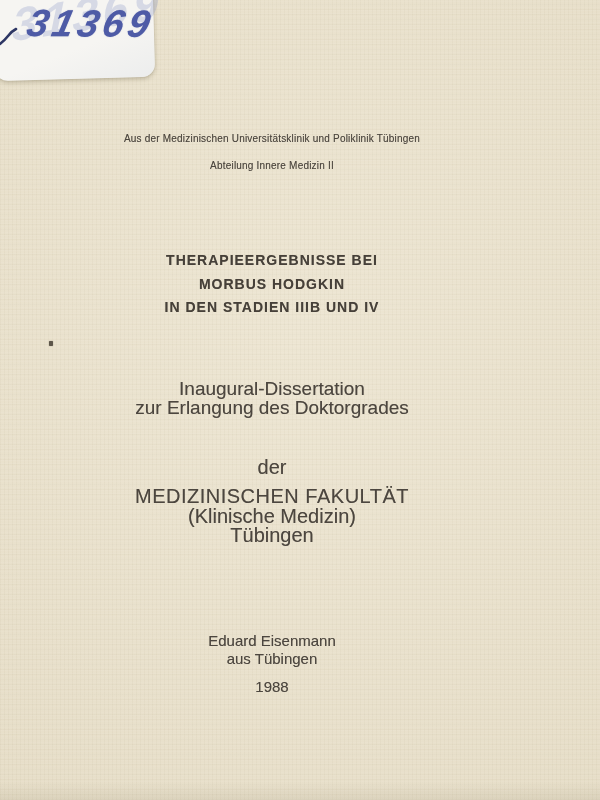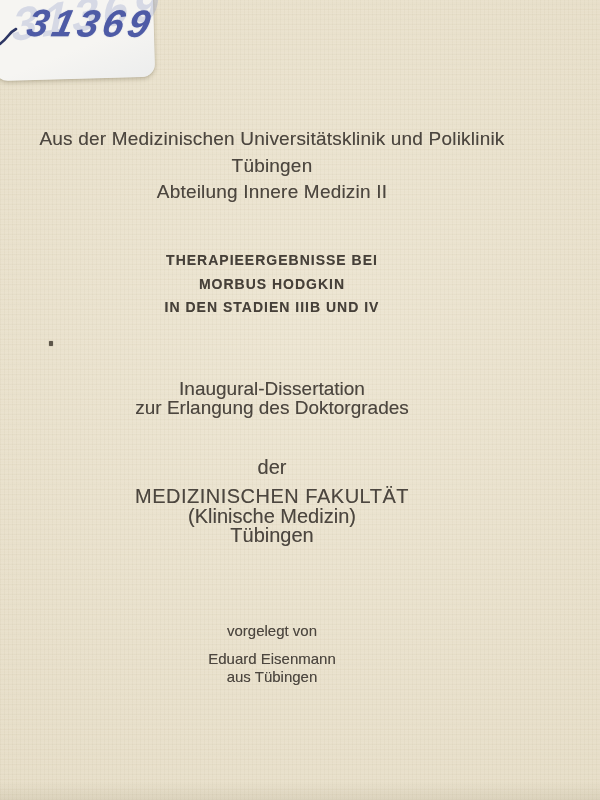--- a/index.html
+++ b/index.html
@@ -60,21 +60,21 @@
     width: 4px; height: 5px;
     background: #5d564a; border-radius: 1px;
     box-shadow: 0 0 1px rgba(93,86,74,0.8);
   }
   
   .textblock {
     position: absolute; left: 2px; width: 540px;
     text-align: center;
     color: #4c463f;
   }
-  .affiliation { top: 126px; font-size: 19px; line-height: 26.5px; letter-spacing: 0.2px; }
+  .affiliation { top: 126px; font-size: 10px; line-height: 26.5px; letter-spacing: 0.2px; }
   .main-title  { top: 249px; font-size: 14px; line-height: 23.5px; font-weight: bold;
                  letter-spacing: 1px; color: #464039; }
   .dissertation{ top: 380px; font-size: 19px; line-height: 18.5px; }
   .faculty     { top: 458px; font-size: 20px; line-height: 19.8px; }
   .faculty .caps { letter-spacing: 0.5px; margin-top: 9px; }
   .submission  { top: 622px; font-size: 15px; line-height: 18px; }
   .submission .author { font-weight: normal; margin-top: 10px; }
   .submission .year   { margin-top: 10px; }
   .textblock div { text-shadow: 0 0 0.6px rgba(76,70,63,0.45); }
 </style>
@@ -113,19 +113,19 @@
   </div>
 
   <div class="textblock faculty">
     <div>der</div>
     <div class="caps">MEDIZINISCHEN FAKULTÄT</div>
     <div>(Klinische Medizin)</div>
     <div>Tübingen</div>
   </div>
 
   <div class="textblock submission">
-    <div>vorgelegt von</div>
     <div class="author">Eduard Eisenmann</div>
     <div>aus Tübingen</div>
+    <div class="year">1988</div>
   </div>
 
   <div class="bottom-shade"></div>
 </div>
 
 </body></html>

